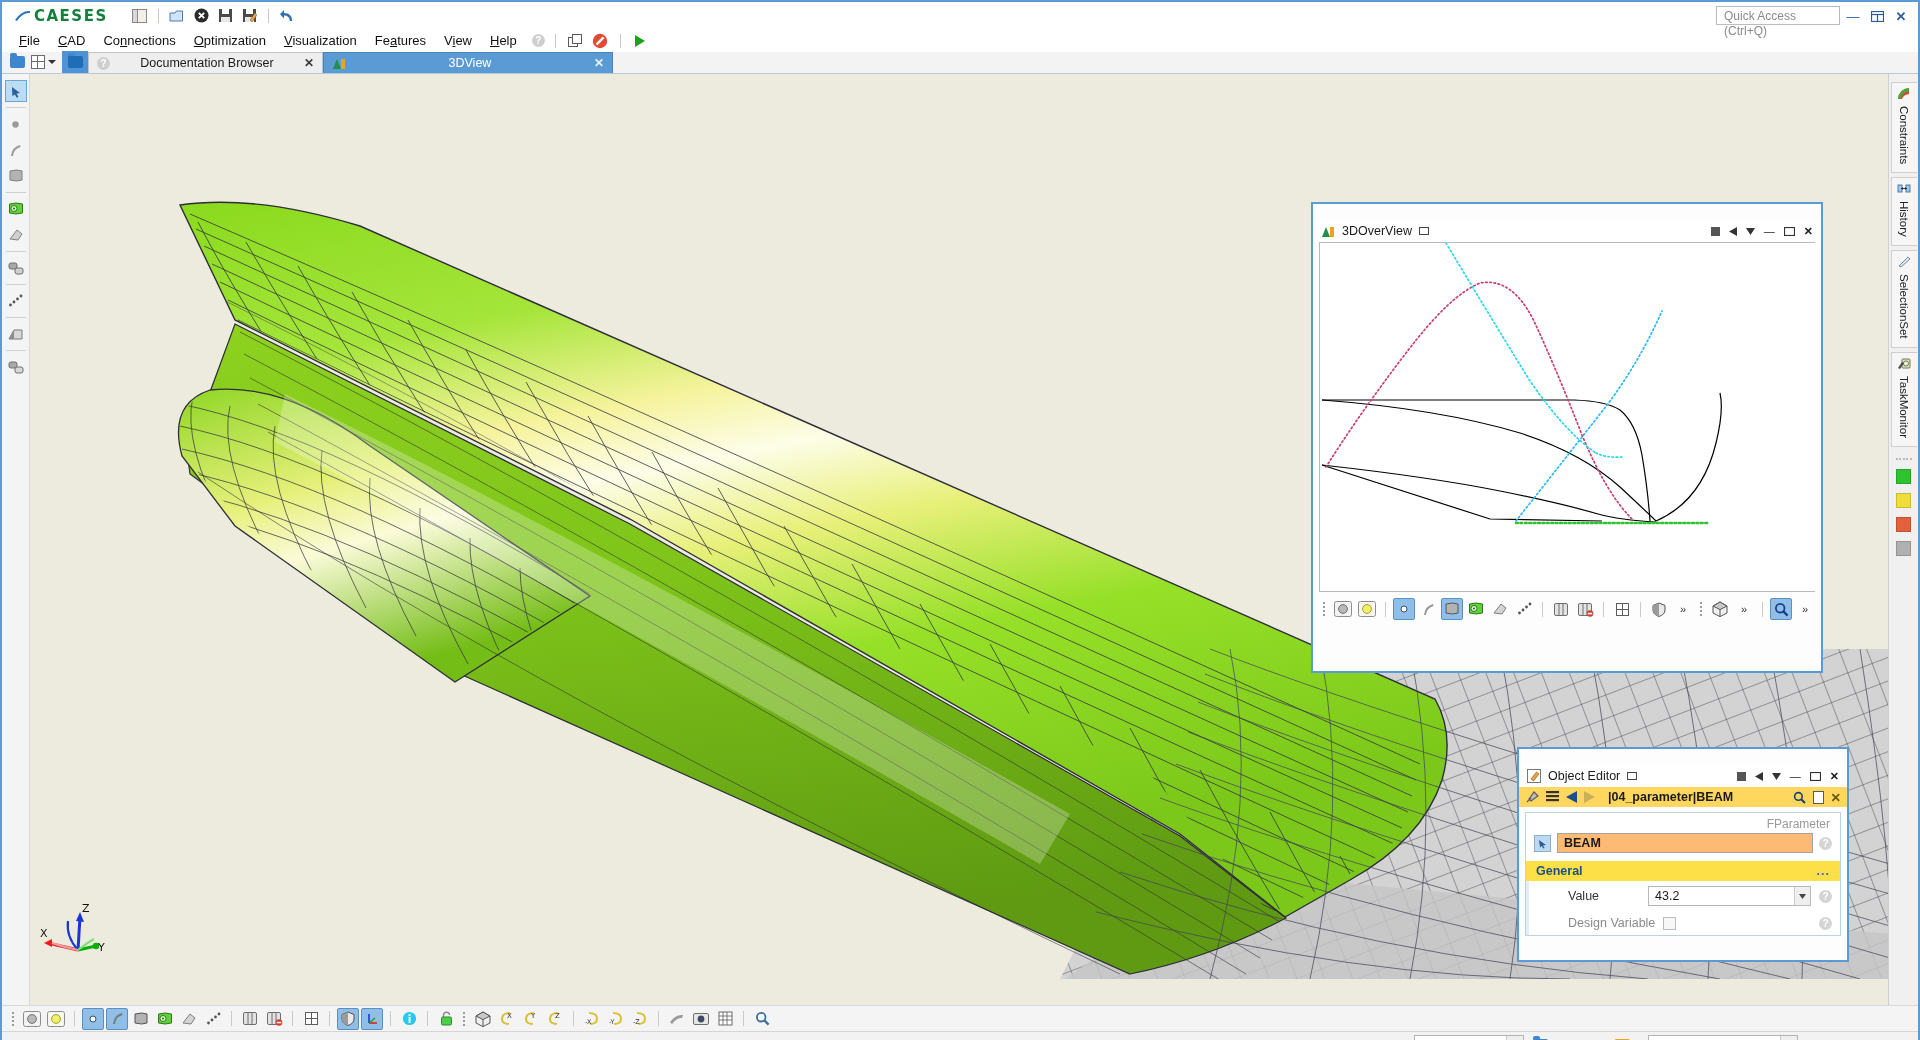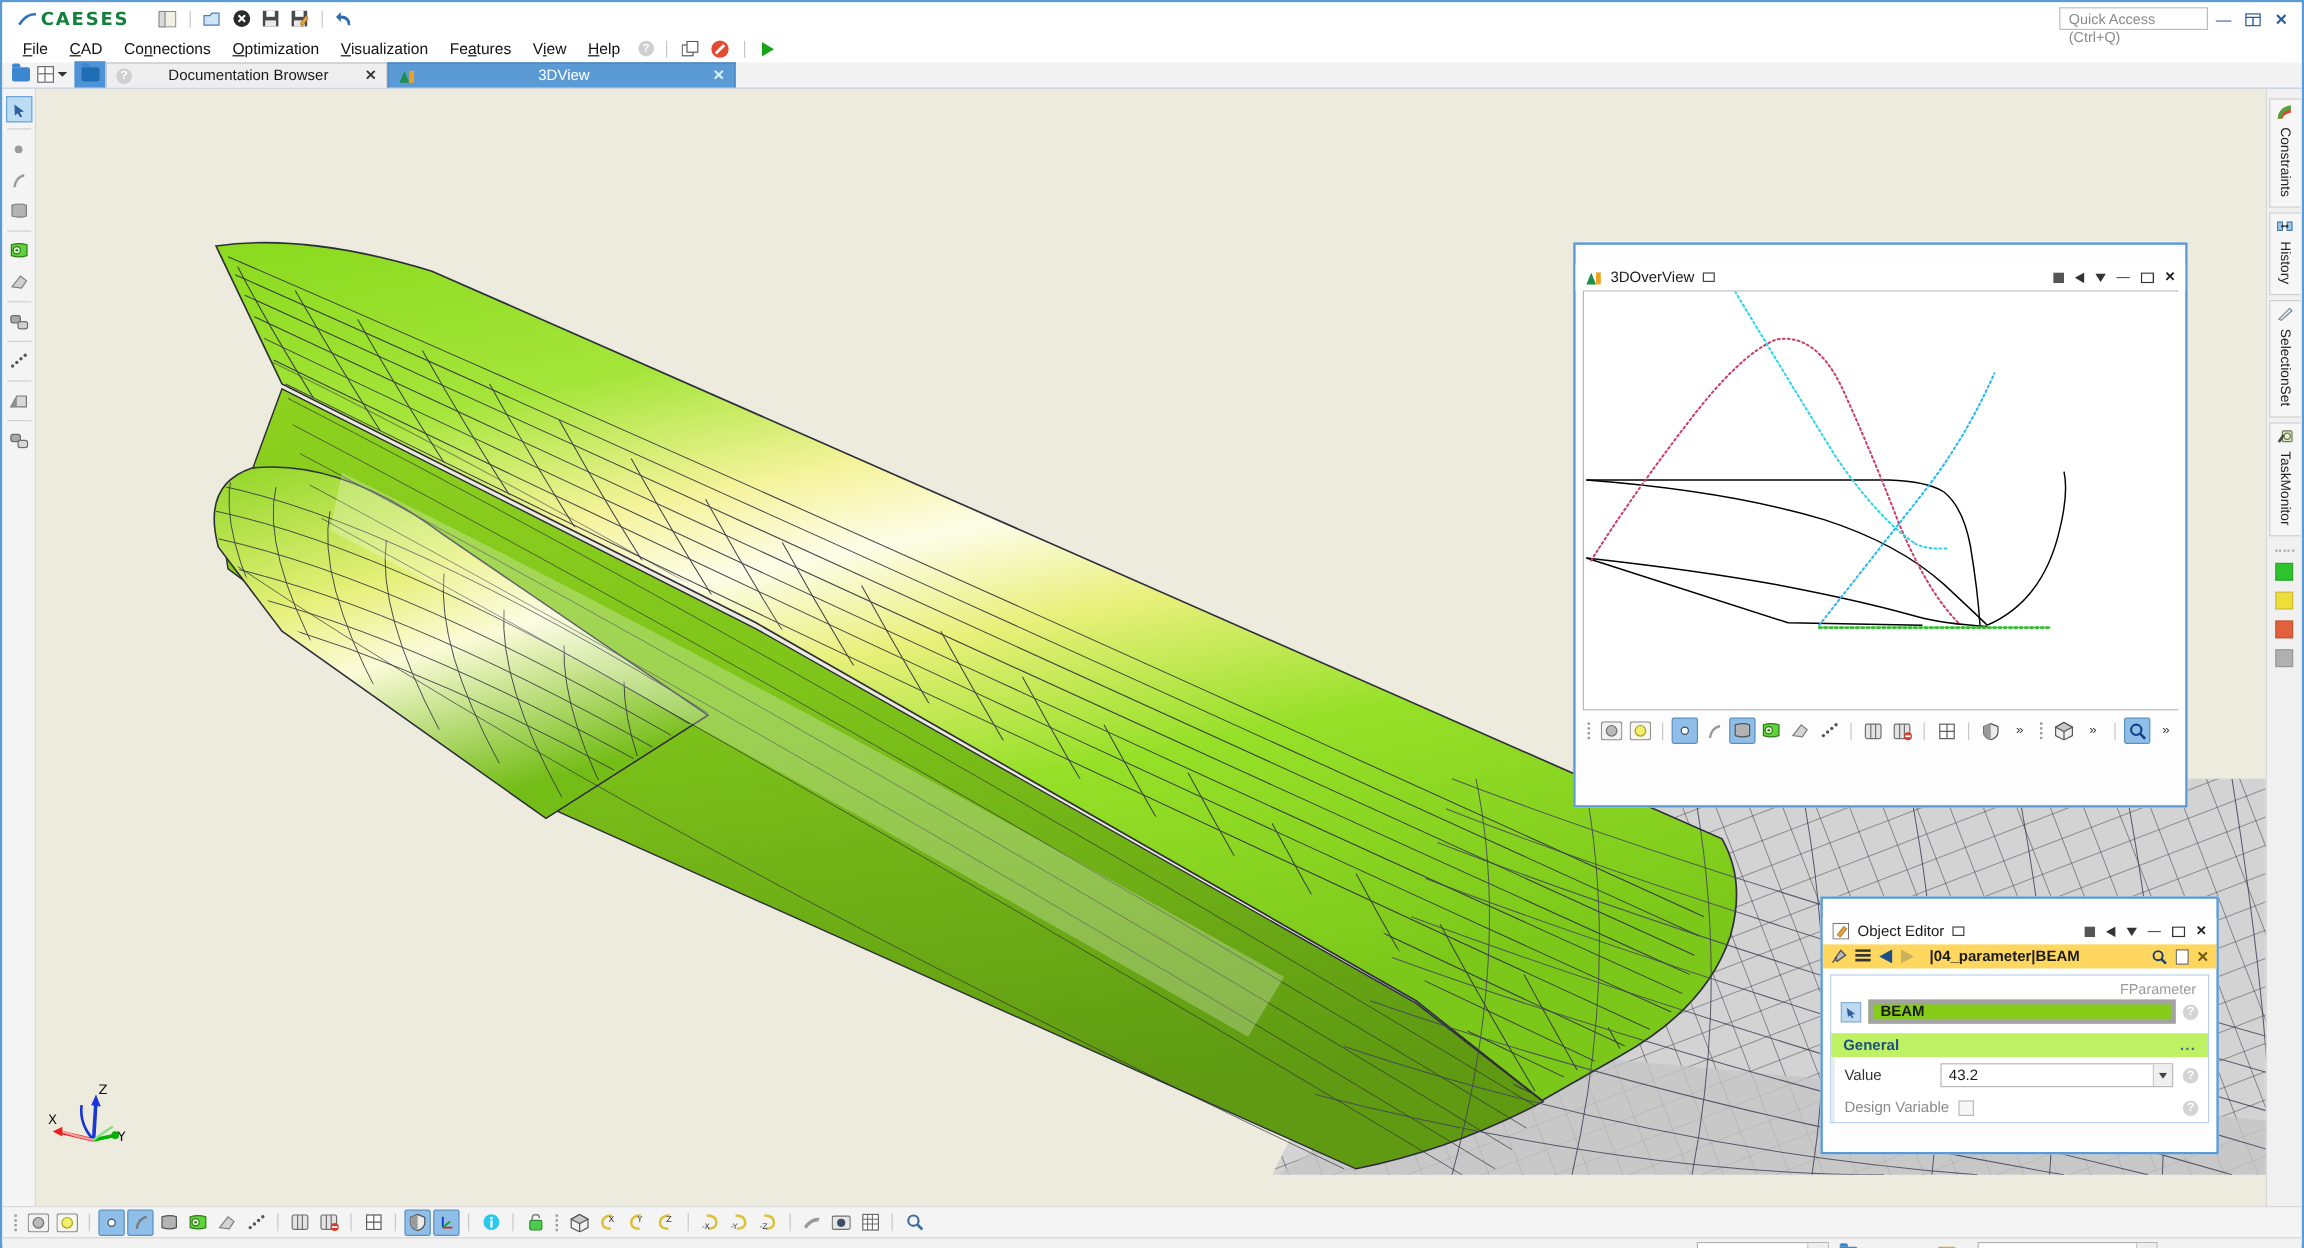--- a/index.html
+++ b/index.html
@@ -124,29 +124,29 @@
 
   .overview-canvas { background:#fff; border:1px solid #b9b9b9; margin:0 6px; height:350px; }
   .oe-bar { height:20px; background:#ffd75e; display:flex; align-items:center; gap:7px;
             padding:0 6px; font-size:12.5px; font-weight:bold; }
   .oe-bar .sp { flex:1; }
   .oe-inner { border:1px solid #bcd2e8; margin:5px 6px 8px 6px; background:#fff; }
   .oe-type { text-align:right; color:#9a9a9a; font-size:12px; padding:4px 10px 2px 0; }
   .oe-namerow { display:flex; align-items:center; gap:6px; padding:0 8px 8px 8px; }
   .oe-nameicon { width:17px;height:17px;background:#bdd9ef;border:1px solid #8ab0d0;
                  display:flex;align-items:center;justify-content:center;}
-  .oe-nameinput { flex:1; height:20px; border:4px solid #a3a3a3; background:#84cc16;
+  .oe-nameinput { flex:1; height:20px; border:1px solid #a3a3a3; background:#fdba74;
                   font-weight:bold; font-size:12.5px; padding:0 6px; display:flex; align-items:center;}
   .helpdot { width:13px;height:13px;border-radius:50%;background:#d4d4d4;color:#fff;font-size:10px;
              font-weight:bold;display:flex;align-items:center;justify-content:center;}
-  .oe-section { height:20px; background:#bef264; display:flex; align-items:center;
+  .oe-section { height:20px; background:#fde047; display:flex; align-items:center;
                 padding:0 10px; color:#1d4f86; font-weight:bold; font-size:12.5px; }
   .oe-section .dots { margin-left:auto; letter-spacing:1px; color:#3b6ea5; }
   .oe-row { display:flex; align-items:center; gap:8px; padding:5px 8px; border-left:3px solid #e4edf6;}
-  .oe-row .rlbl { width:72px; color:#333; font-size:12.5px; }
+  .oe-row .rlbl { width:72px; color:#333; font-size:12.5px;margin-left:31px; }
   .oe-val { flex:1; height:20px; border:1px solid #b9b9b9; background:#fff; display:flex;
             align-items:center; font-size:12.5px; }
   .oe-val .vtext { flex:1; padding:0 6px; }
   .oe-val .vdrop { width:16px;height:18px;background:#efefef;border-left:1px solid #ccc;
                    display:flex;align-items:center;justify-content:center;}
   .chk { width:13px;height:13px;border:1px solid #bbb;background:#f7f7f7;}
   svg { display:block; }
 </style>
 </head>
 <body>

